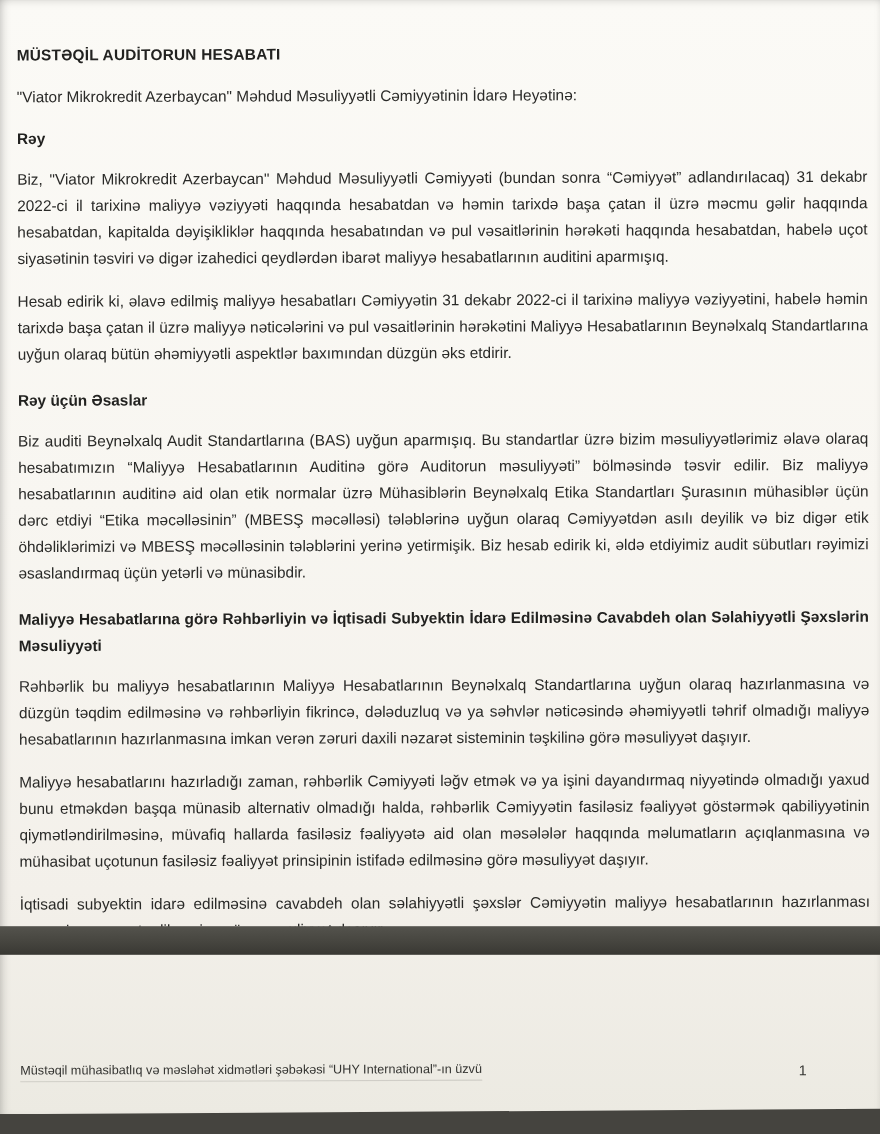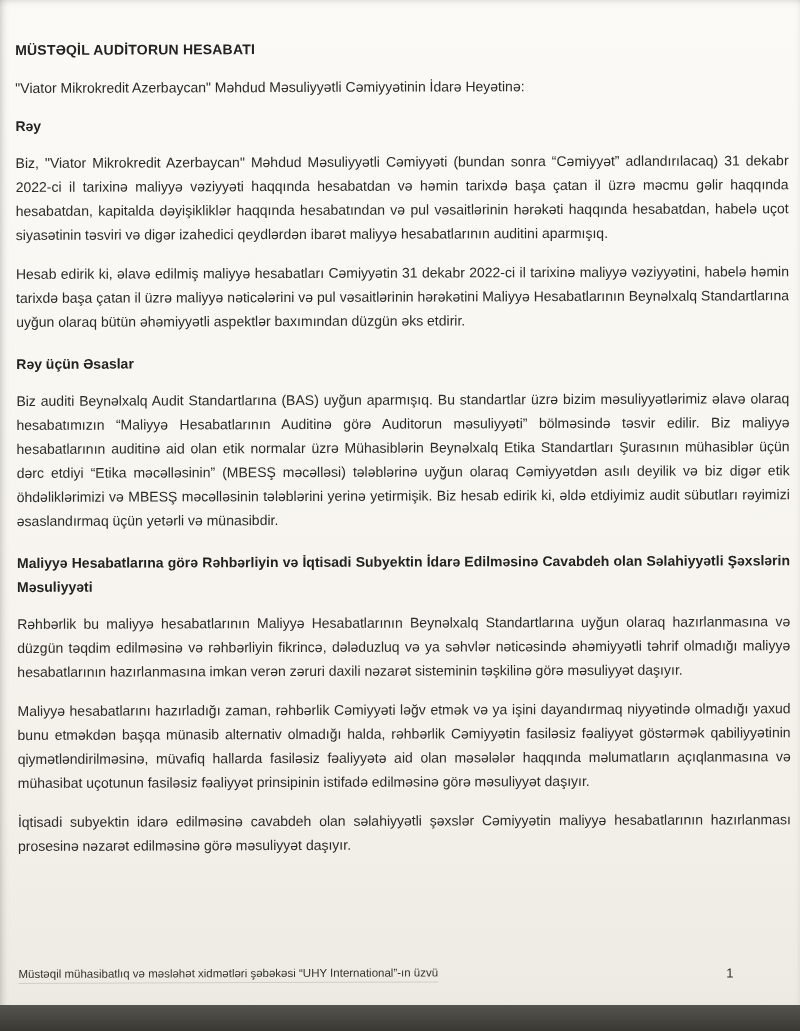--- a/index.html
+++ b/index.html
@@ -7,21 +7,21 @@
     padding: 0;
     width: 800px;
     height: 1031px;
     overflow: hidden;
     background: #45443f;
     font-family: "Liberation Sans", sans-serif;
   }
   .scan-root {
     position: relative;
     width: 800px;
-    height: 1031px;
+    height: 868px;
   }
   .paper {
     position: absolute;
     top: 0;
     left: 0;
     width: 800px;
     height: 1013px;
     background: linear-gradient(180deg, #fbfaf6 0%, #f8f6f1 45%, #f3f0ea 80%, #eceae2 100%);
     box-shadow:
       inset 7px 0 10px -7px rgba(0,0,0,0.28),

